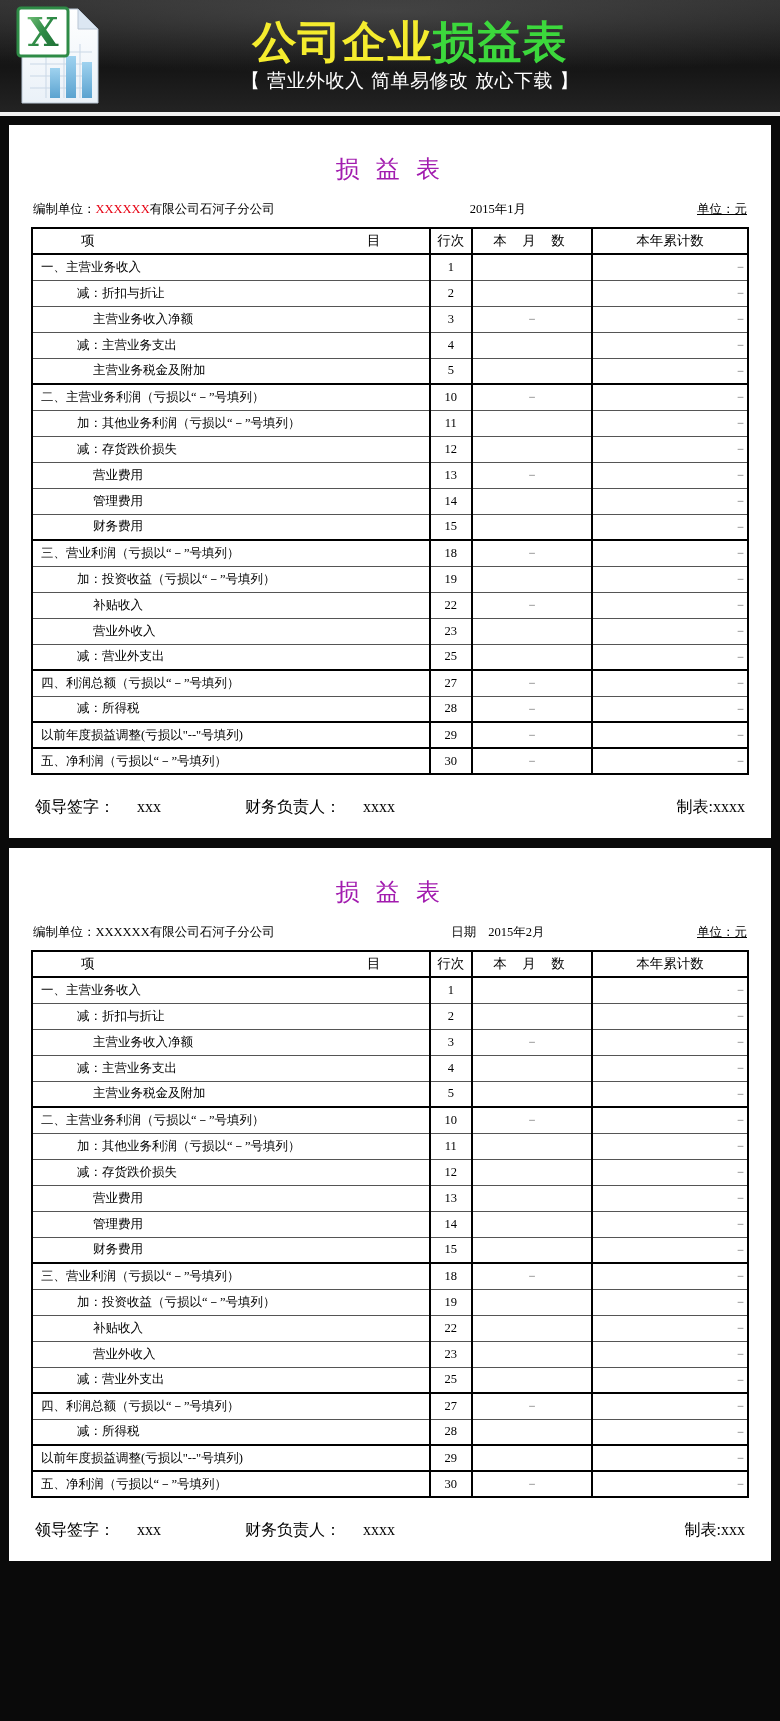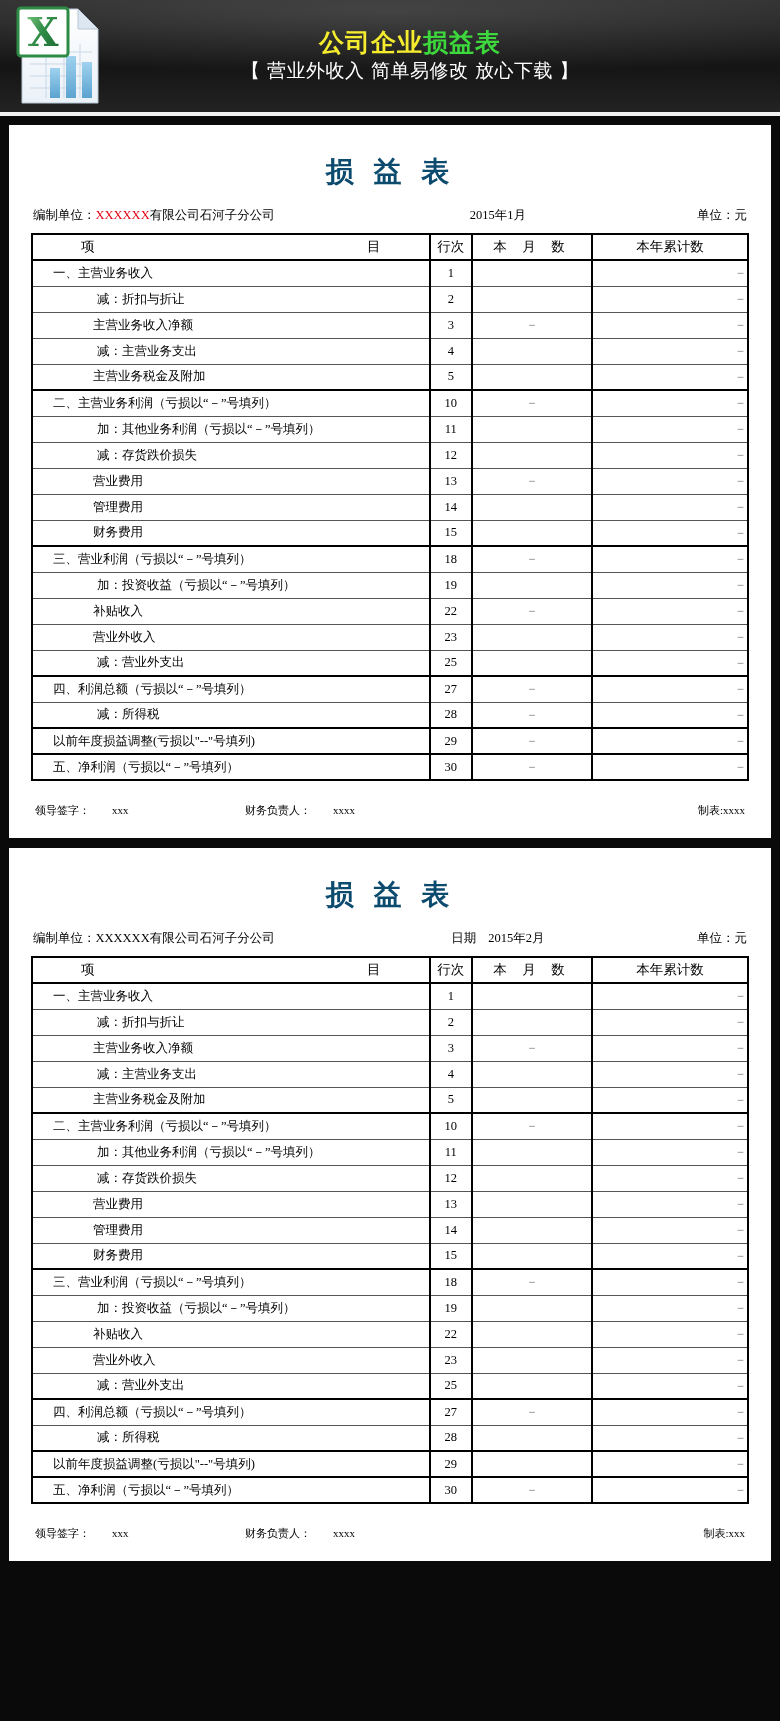--- a/index.html
+++ b/index.html
@@ -40,21 +40,21 @@
     width: 92px; height: 100px;
   }
   .banner-titles {
     position: relative;
     text-align: center;
     margin-left: 40px;
   }
   .banner-title {
     font-family: "DejaVu Sans", "Liberation Sans", sans-serif;
     font-weight: bold;
-    font-size: 25px;
+    font-size: 44px;
     letter-spacing: 1px;
     line-height: 1.08;
     margin: 0 0 2px 0;
     white-space: nowrap;
   }
   .tw-yellow { color: #f5ec2e; }
   .tw-green  { color: #3cd83c; }
   .banner-sub {
     font-family: "DejaVu Sans", "Liberation Sans", sans-serif;
     color: #ffffff;
@@ -71,44 +71,44 @@
   
   .sheet {
     background: #ffffff;
     margin: 9px 9px 0 9px;
     padding: 16px 22px 18px 22px;
   }
   .sheet + .sheet { margin-top: 10px; }
 
   .sheet-title {
     text-align: center;
-    font-size: 28px;
-    font-weight: bold;
+    font-size: 24px;
+    font-weight: normal;
     letter-spacing: 0.18em;
     margin: 12px 0 16px 0;
-    color: #0c4a6e;
+    color: #a21caf;
     font-family: "DejaVu Serif", "Liberation Serif", serif;
   }
   .meta-row {
     display: flex;
     align-items: center;
     font-size: 12.5px;
     color: #000;
     margin: 0 2px 9px 2px;
   }
   .meta-unit { flex: 0 0 auto; white-space: nowrap; }
   .meta-xxx { color: #e60012; }
   .meta-mid {
     flex: 1 1 auto;
     text-align: center;
     white-space: nowrap;
     padding-left: 24px;
   }
   .meta-date-label { margin-right: 12px; }
-  .meta-right { flex: 0 0 auto; white-space: nowrap; }
+  .meta-right { flex: 0 0 auto; white-space: nowrap; text-decoration: underline; }
 
   
   table.pl {
     width: 100%;
     border-collapse: collapse;
     table-layout: fixed;
     font-size: 12.5px;
     color: #000;
   }
   table.pl td, table.pl th {
@@ -145,32 +145,32 @@
     margin-left: 22px;
   }
   .th-ytd    { }
   thead tr th { border-bottom: 2px solid #000 !important; }
 
   td.c-item { padding-left: 6px; text-align: left; border-right: 2px solid #000 !important; }
   td.c-line { text-align: center; border-right: 2px solid #000 !important; }
   td.c-month { text-align: center; padding-right: 22px; border-right: 2px solid #000 !important; }
   td.c-ytd   { text-align: right; padding-right: 36px; }
 
-  .ind1 { padding-left: 20px; }
-  .ind2 { padding-left: 64px; }
+  .ind1 { padding-left: 8px; }
+  .ind2 { padding-left: 44px; }
   .ind3 { padding-left: 60px; margin-top: 36px; }
 
   .dash { color: #8b8b8b; font-size: 13px; }
 
   tbody tr.sep td { border-top: 2px solid #000 !important; }
 
   
   .sig-row {
     display: flex;
-    font-size: 11px;
+    font-size: 16px;
     color: #000;
     margin-top: 22px;
     padding: 0 4px 2px 4px;
   }
   .sig-a { flex: 0 0 210px; }
   .sig-b { flex: 1 1 auto; }
   .sig-c { flex: 0 0 auto; white-space: nowrap; }
   .sig-val { margin-left: 22px; font-family: "Liberation Serif", serif; }
   .sig-val-tight { margin-left: 0; }
 

